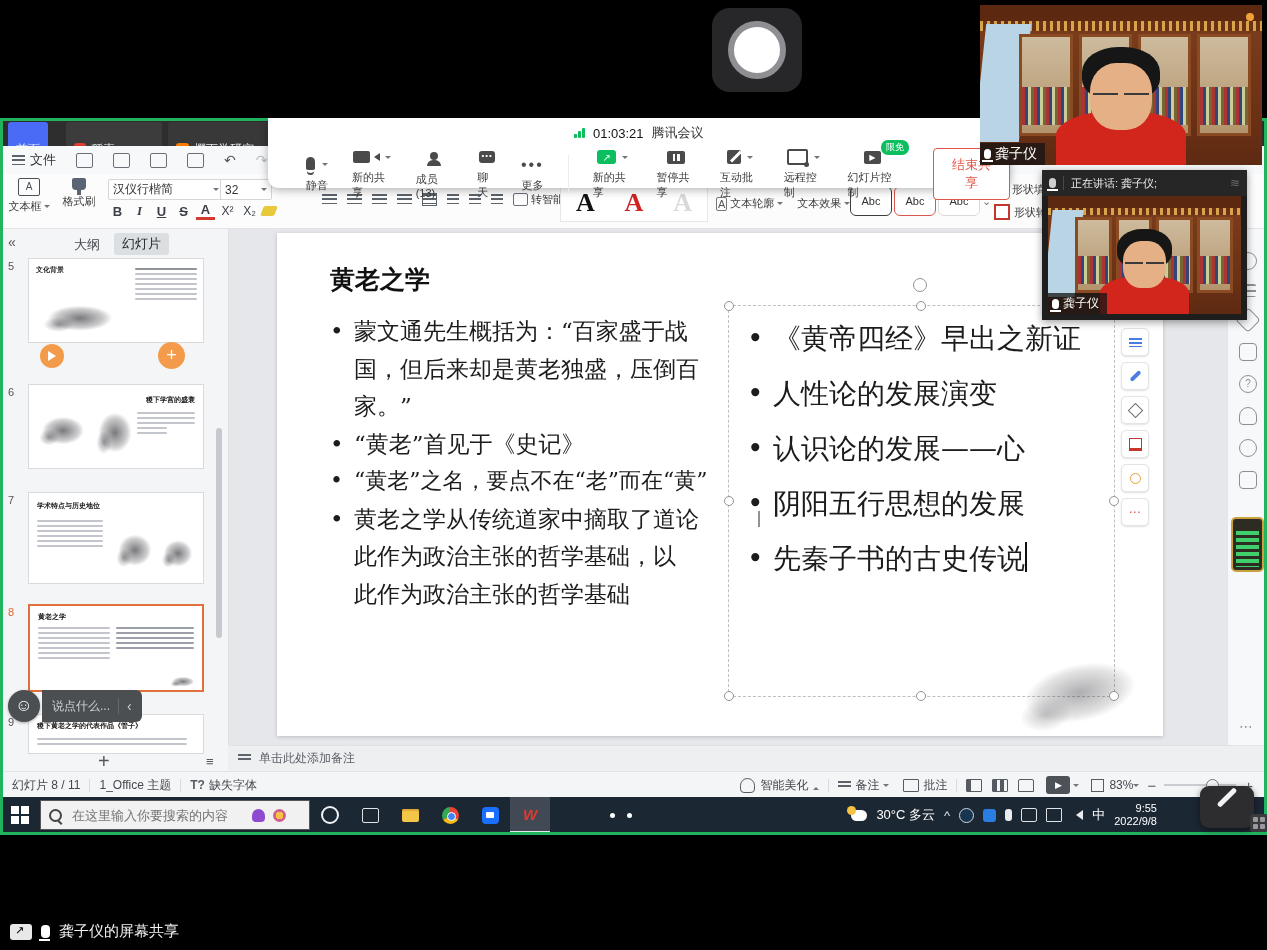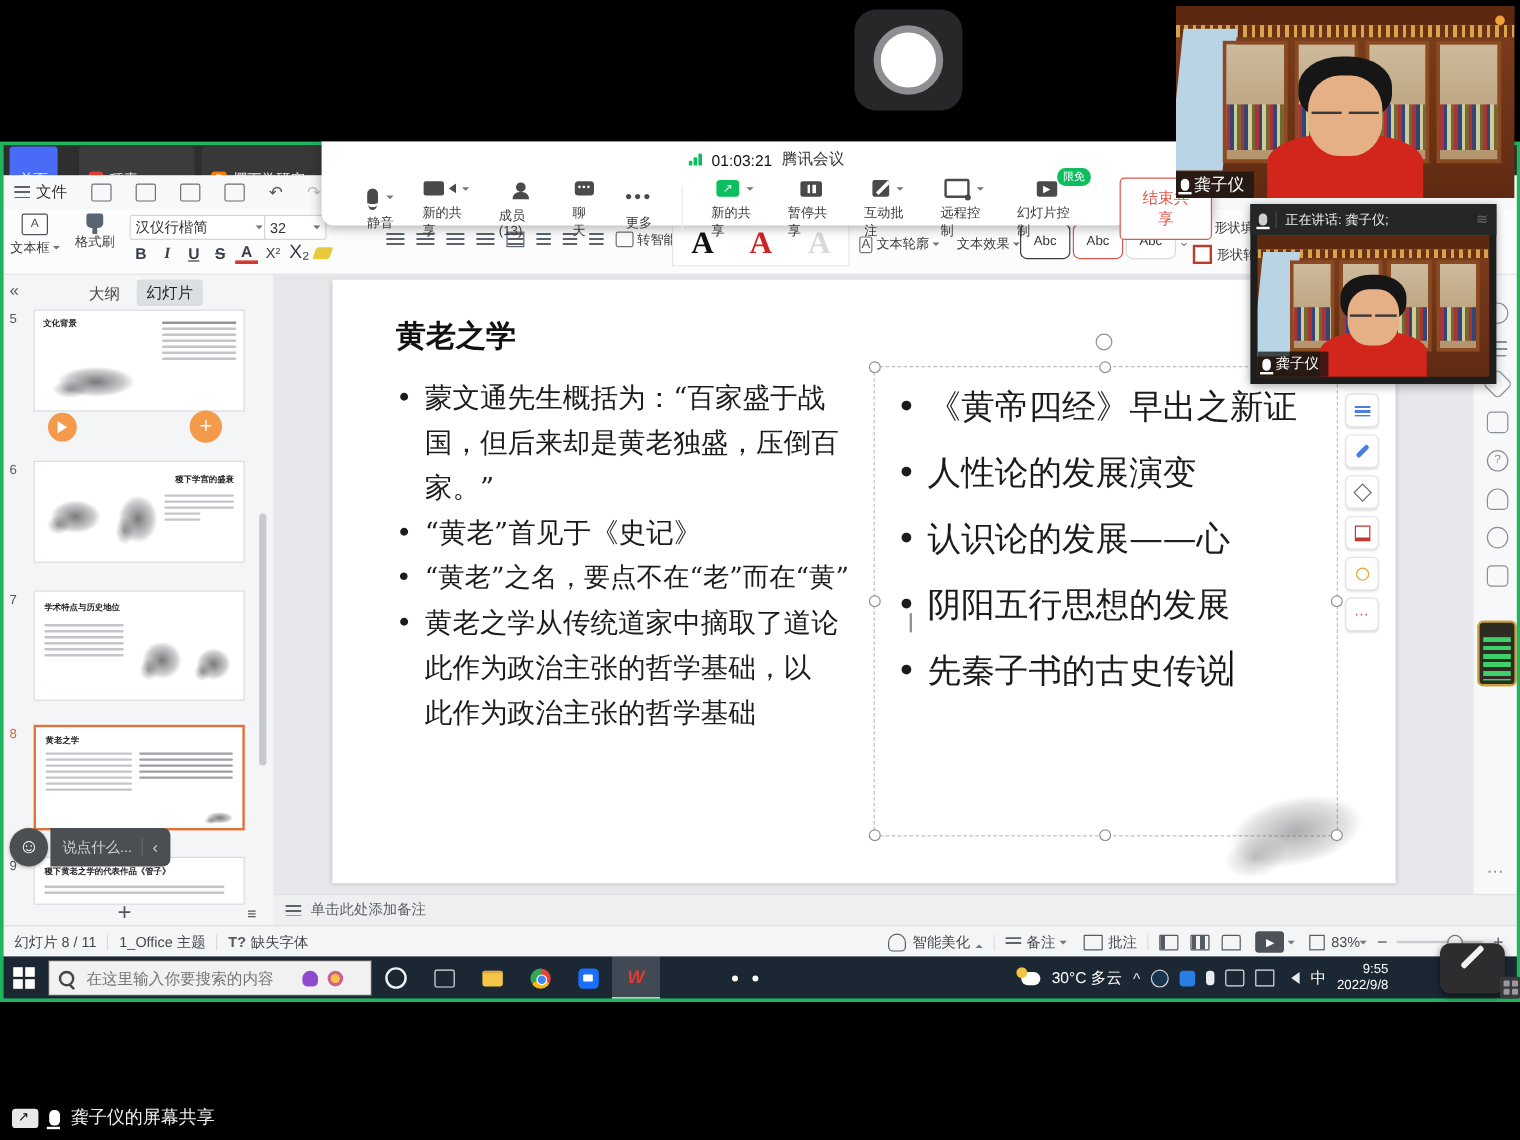--- a/index.html
+++ b/index.html
@@ -195,21 +195,21 @@
       <span>32</span>
         <span class="cdown"></span>
     </div>
     <div class="abs flex" style="left:108px;top:28px;gap:3px;">
       <span class="fmt">B</span>
       <span class="fmt" style="font-family:'Liberation Serif',serif;font-style:italic;">I</span>
       <span class="fmt" style="text-decoration:underline;">U</span>
       <span class="fmt" style="text-decoration:line-through;">S</span>
       <span class="fmt" style="border-bottom:3px solid #d23a2e;">A</span>
       <span class="fmt" style="font-weight:normal;font-size:12px;">X²</span>
-      <span class="fmt" style="font-weight:normal;font-size:16px;">X₂</span>
+      <span class="fmt" style="font-weight:normal;font-size:12px;">X₂</span>
       <span style="width:14px;height:10px;background:#e8c93c;border-radius:2px;transform:skewX(-20deg);"></span>
     </div>
 
     <div class="abs flex" style="left:322px;top:18px;gap:10px;">
       <span class="bars"></span>
       <span class="bars"></span>
       <span class="bars"></span>
       <span class="bars"></span>
       <span class="bars" style="border:1px solid #5d636b;width:13px;"></span>
       <span class="bars" style="width:12px;"></span>

